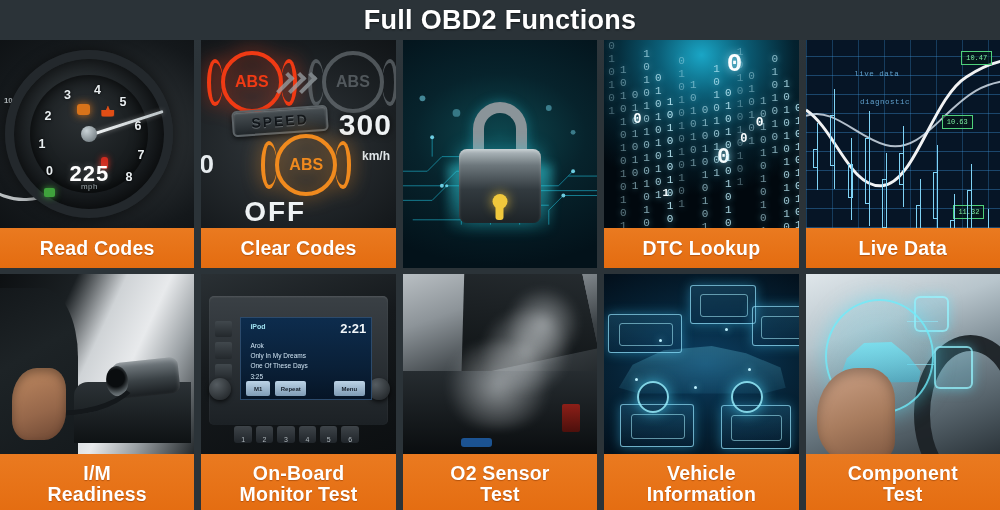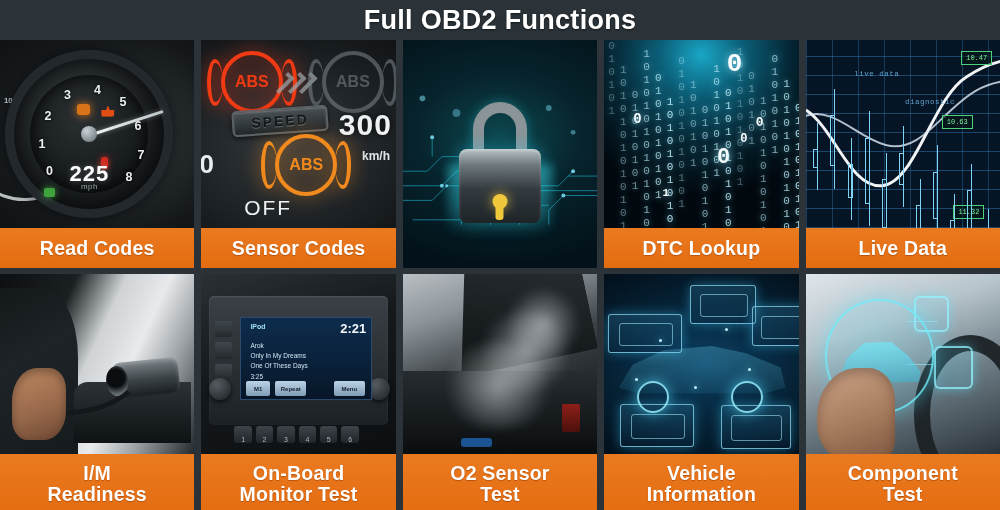--- a/index.html
+++ b/index.html
@@ -146,22 +146,22 @@
     border:2px solid #5c6367; transform:rotate(-4deg);
     display:flex; align-items:center; justify-content:center;
     color:#11161a; font-weight:bold; font-size:14px; letter-spacing:2px;
     text-shadow:0 1px 0 rgba(200,210,215,.35);
     box-shadow:inset 0 1px 2px rgba(255,255,255,.22), 0 2px 5px rgba(0,0,0,.6);
   }
   .abs-300 { position:absolute; right:2%; top:36%; color:#eef2f4; font-size:30px;
              font-weight:bold; letter-spacing:1px; text-shadow:0 0 7px rgba(0,0,0,.8); }
   .abs-kmh { position:absolute; right:3%; top:58%; color:#dfe5e8; font-size:12px; font-weight:bold; }
   .abs-zero { position:absolute; left:-1%; top:58%; color:#e7ecef; font-size:26px; font-weight:bold; }
-  .abs-off { position:absolute; left:22%; top:83%; color:#eef2f4; font-size:21px;
-             font-weight:normal; letter-spacing:2px;text-align:center; }
+  .abs-off { position:absolute; left:22%; top:83%; color:#eef2f4; font-size:28px;
+             font-weight:bold; letter-spacing:2px;text-align:center; }
 
   
   .art-lock { position:absolute; inset:0;
      background: radial-gradient(ellipse 180px 130px at 50% 42%, #0d474f 0%, #07232c 48%, #03121a 100%); }
   .circuit { position:absolute; inset:0; opacity:.85; }
   .lock-body { position:absolute; left:50%; top:48%; transform:translateX(-50%);
       width:82px; height:74px; border-radius:8px;
       background:linear-gradient(180deg,#b8c2c6 0%,#6d777c 22%,#323a3f 55%,#1d2327 100%);
       box-shadow:0 0 18px rgba(40,210,230,.45), inset 0 2px 3px rgba(255,255,255,.25); }
   .lock-shackle { position:absolute; left:50%; top:27%; transform:translateX(-50%);
@@ -374,21 +374,21 @@
           <div class="abs-zero">0</div>
           <div class="abs-badge abs-orange">
             <div class="c"></div>
               <div class="pl"></div>
               <div class="pr"></div>
             <div class="t">ABS</div>
           </div>
           <div class="abs-off">OFF</div>
         </div>
       </div>
-      <div class="label">Sensor Codes</div>
+      <div class="label">Clear Codes</div>
     </div>
 
     <div class="tile row1">
       <div class="thumb">
         <div class="art-lock">
           <svg class="circuit" viewBox="0 0 200 190" preserveAspectRatio="none">
             <g stroke="#1fb5cf" stroke-width="1" fill="none" opacity="0.75">
               <path d="M0 150 H40 L55 135 H95"></path>
                 <path d="M0 165 H30 L45 150 H120"></path>
               <path d="M10 185 H60 L75 170 H150"></path>
@@ -648,21 +648,21 @@
 
     <div class="tile row1">
       <div class="thumb">
         <div class="art-chart" id="chart-art">
           <div class="chart-grid"></div>
           <svg viewBox="0 0 200 190" preserveAspectRatio="none" style="position:absolute;inset:0;">
             <path d="M0 72 C 30 92, 45 152, 78 150 C 112 148, 130 60, 165 38 C 180 28, 192 24, 200 22" stroke="#ffffff" stroke-width="3" fill="none" opacity="0.95"></path>
             <path d="M0 78 C 28 68, 52 100, 82 108 C 118 118, 140 72, 175 52 C 188 45, 195 44, 200 43" stroke="#dfeaf5" stroke-width="2" fill="none" opacity="0.8"></path>
           </svg>
           <div class="chart-note" style="left:25%; top:16%;">live data</div>
-          <div class="chart-note" style="left:28%; top:31%;margin-left:45px;">diagnostic</div>
+          <div class="chart-note" style="left:28%; top:31%;">diagnostic</div>
           <div class="chart-tag" style="right:4%; top:6%;">10.47</div>
           <div class="chart-tag" style="right:14%; top:40%;">10.63</div>
           <div class="chart-tag" style="right:8%; bottom:5%;">11.32</div>
         <div class="wick" style="left: 6%; top: 44%; height: 36%;"></div>
             <div class="candle" style="left: 4%; top: 58%; height: 10%;"></div>
             <div class="wick" style="left: 14.8%; top: 26%; height: 53%;"></div>
             <div class="candle" style="left: 12.8%; top: 40%; height: 27%;"></div>
             <div class="wick" style="left: 23.6%; top: 52%; height: 44%;"></div>
             <div class="candle" style="left: 21.6%; top: 66%; height: 18%;"></div>
             <div class="wick" style="left: 32.4%; top: 38%; height: 61%;"></div>

